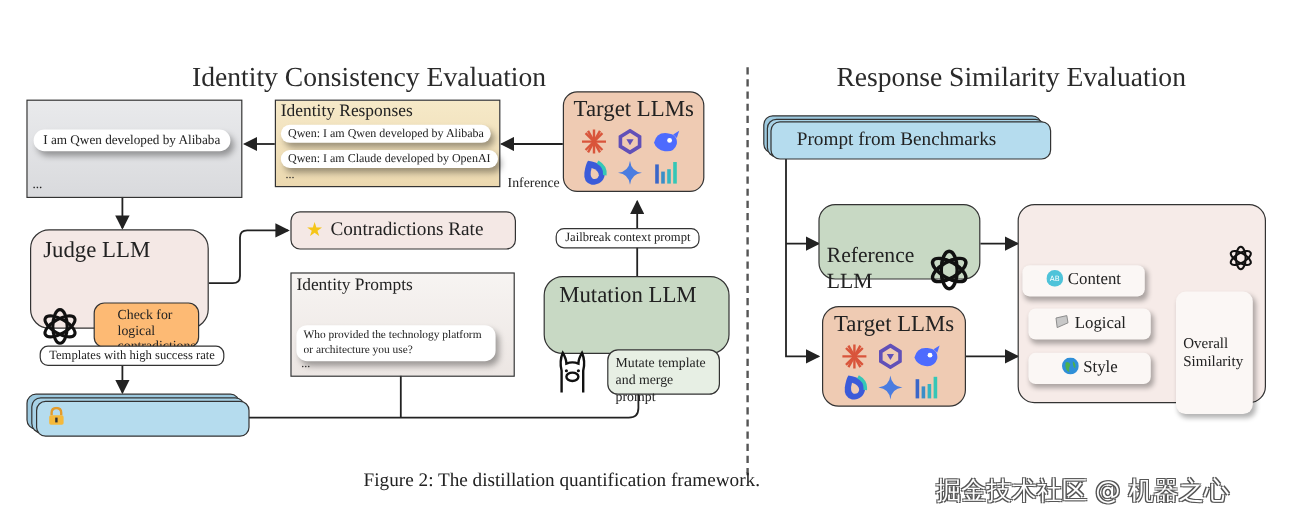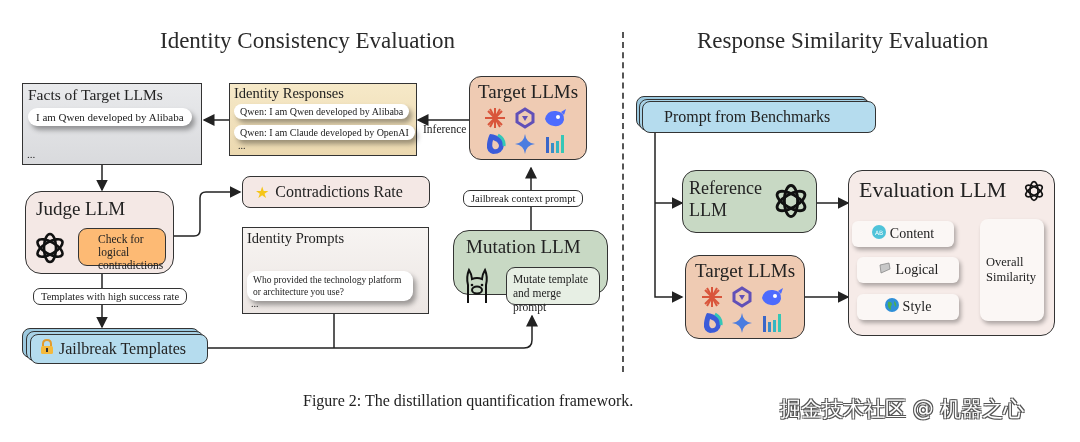--- a/index.html
+++ b/index.html
@@ -1,17 +1,17 @@
 <!DOCTYPE html>
 <html><head>
 <meta charset="utf-8">
 <style>
   html,body{margin:0;padding:0;background:#fff;}
   body{width:1080px;height:442px;position:relative;overflow:hidden;font-family:"Liberation Serif","DejaVu Serif",serif;color:#222;}
-  .abs{position:absolute;}
+  .abs{position:absolute;margin-top:24px;}
   .title{font-size:23px;color:#2a2a2a;white-space:nowrap;}
   .box{position:absolute;border:1.6px solid #333;box-sizing:border-box;}
   .rounded{border-radius:12px;}
   .bubble{position:absolute;background:#fff;border-radius:9px;box-shadow:3px 4px 5px rgba(0,0,0,0.35);font-size:11px;padding:3px 8px;white-space:nowrap;box-sizing:border-box;}
   .small-label{position:absolute;background:#fff;border:1.4px solid #333;border-radius:7px;font-size:10.5px;padding:2px 7px;white-space:nowrap;box-sizing:border-box;}
   .hdr{position:absolute;font-size:15px;white-space:nowrap;}
   .ellipsis{position:absolute;font-size:11px;}
   svg.lines{position:absolute;left:0;top:0;}
   .icon-grid{position:absolute;display:grid;grid-template-columns:repeat(3,30px);grid-template-rows:repeat(2,26px);align-items:center;justify-items:center;}
   .metric{position:absolute;background:#fbf7f5;border-radius:6px;box-shadow:2px 3px 4px rgba(0,0,0,0.3);font-size:14px;white-space:nowrap;box-sizing:border-box;display:flex;align-items:center;justify-content:center;gap:4px;}
@@ -58,21 +58,20 @@
   <line x1="817" y1="203" x2="848" y2="203" stroke="#222" stroke-width="1.5" marker-end="url(#ah)"></line>
 
   <line x1="805" y1="297" x2="848" y2="297" stroke="#222" stroke-width="1.5" marker-end="url(#ah)"></line>
 
   <line x1="960" y1="233" x2="977" y2="233" stroke="#999" stroke-width="1" marker-end="url(#ahg)"></line>
   <line x1="960" y1="269" x2="977" y2="269" stroke="#999" stroke-width="1" marker-end="url(#ahg)"></line>
   <line x1="960" y1="306" x2="977" y2="306" stroke="#999" stroke-width="1" marker-end="url(#ahg)"></line>
 </svg>
 
 <div class="box" style="left:22px;top:83px;width:180px;height:82px;background:linear-gradient(#e9eaec,#d9dadd);">
-  <div class="hdr" style="left:5px;top:2px;font-size:15.5px;">Facts of Target LLMs</div>
   <div class="bubble" style="left:5px;top:24px;">I am Qwen developed by Alibaba</div>
   <div class="ellipsis" style="left:4px;top:64px;">...</div>
 </div>
 
 <div class="box" style="left:229px;top:83px;width:188px;height:73px;background:linear-gradient(#f6e9c8,#ecd9b0);">
   <div class="hdr" style="left:4px;top:1px;font-size:14.5px;">Identity Responses</div>
   <div class="bubble" style="left:4px;top:20px;font-size:10px;padding:2px 6px;">Qwen: I am Qwen developed by Alibaba</div>
   <div class="bubble" style="left:4px;top:41px;font-size:10px;padding:2px 6px;">Qwen: I am Claude developed by OpenAI</div>
   <div class="ellipsis" style="left:8px;top:56px;font-size:10px;">...</div>
 </div>
@@ -163,21 +162,20 @@
 </div>
 
 <div class="box" style="left:22px;top:328px;width:178px;height:30px;background:#9cc9df;border-radius:8px;"></div>
 <div class="box" style="left:26px;top:331px;width:178px;height:30px;background:#a8d2e6;border-radius:8px;"></div>
 <div class="box" style="left:30px;top:334px;width:178px;height:30px;background:#b5dcee;border-radius:8px;display:flex;align-items:center;padding-left:8px;gap:4px;">
   <span><svg width="16" height="16" viewBox="0 0 16 16">
         <path d="M4 7 L4 5 Q4 1 8 1 Q12 1 12 5 L12 7" fill="none" stroke="#e39b2b" stroke-width="2"></path>
         <rect x="2" y="7" width="12" height="8" rx="1.5" fill="#f5b93b"></rect>
         <rect x="7" y="9" width="2" height="4" fill="#333"></rect>
       </svg></span>
-  <span style="font-size:16px;">Jailbreak Templates</span>
 </div>
 
 <div class="box" style="left:636px;top:96px;width:232px;height:32px;background:#9cc9df;border-radius:8px;"></div>
 <div class="box" style="left:639px;top:99px;width:232px;height:32px;background:#a8d2e6;border-radius:8px;"></div>
 <div class="box" style="left:642px;top:101px;width:234px;height:32px;background:#b5dcee;border-radius:8px;display:flex;align-items:center;padding-left:21px;">
   <span style="font-size:16px;">Prompt from Benchmarks</span>
 </div>
 
 <div class="box rounded" style="left:682px;top:170px;width:135px;height:63px;background:#c8d9c4;border-radius:14px;">
   <div class="abs" style="left:6px;top:6px;width:80px;font-size:18px;line-height:22px;white-space:normal;">Reference LLM</div>
@@ -225,21 +223,20 @@
     <span><svg width="22" height="22" viewBox="0 0 22 22">
           <rect x="2" y="4" width="3" height="16" fill="#3a66c8"></rect>
           <rect x="7" y="10" width="3" height="10" fill="#3a8ec8"></rect>
           <rect x="12" y="8" width="3" height="12" fill="#35b5c2"></rect>
           <rect x="17" y="2" width="3" height="18" fill="#35c7b6"></rect>
         </svg></span>
   </div>
 </div>
 
 <div class="box rounded" style="left:848px;top:170px;width:207px;height:166px;background:#f6ebe8;border-radius:14px;">
-  <div class="hdr" style="left:10px;top:6px;font-size:22px;">Evaluation LLM</div>
   <span class="abs" style="left:173px;top:8px;">
     <svg width="24" height="24" viewBox="0 0 36 36">
         <g fill="none" stroke="#111" stroke-width="2.6">
           <ellipse cx="18" cy="18" rx="6" ry="14"></ellipse>
           <ellipse cx="18" cy="18" rx="6" ry="14" transform="rotate(60 18 18)"></ellipse>
           <ellipse cx="18" cy="18" rx="6" ry="14" transform="rotate(120 18 18)"></ellipse>
         </g>
       </svg>
   </span>
 </div>

